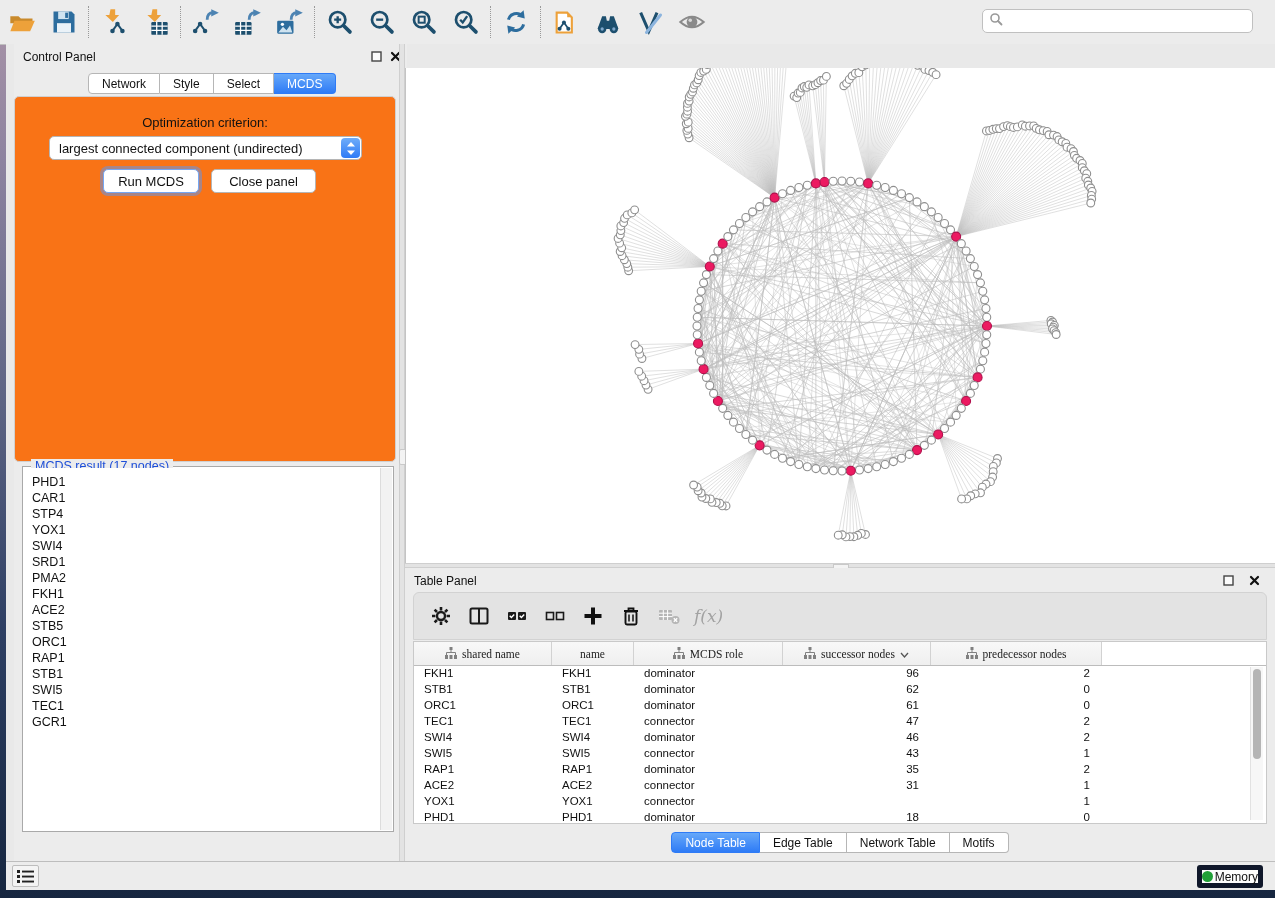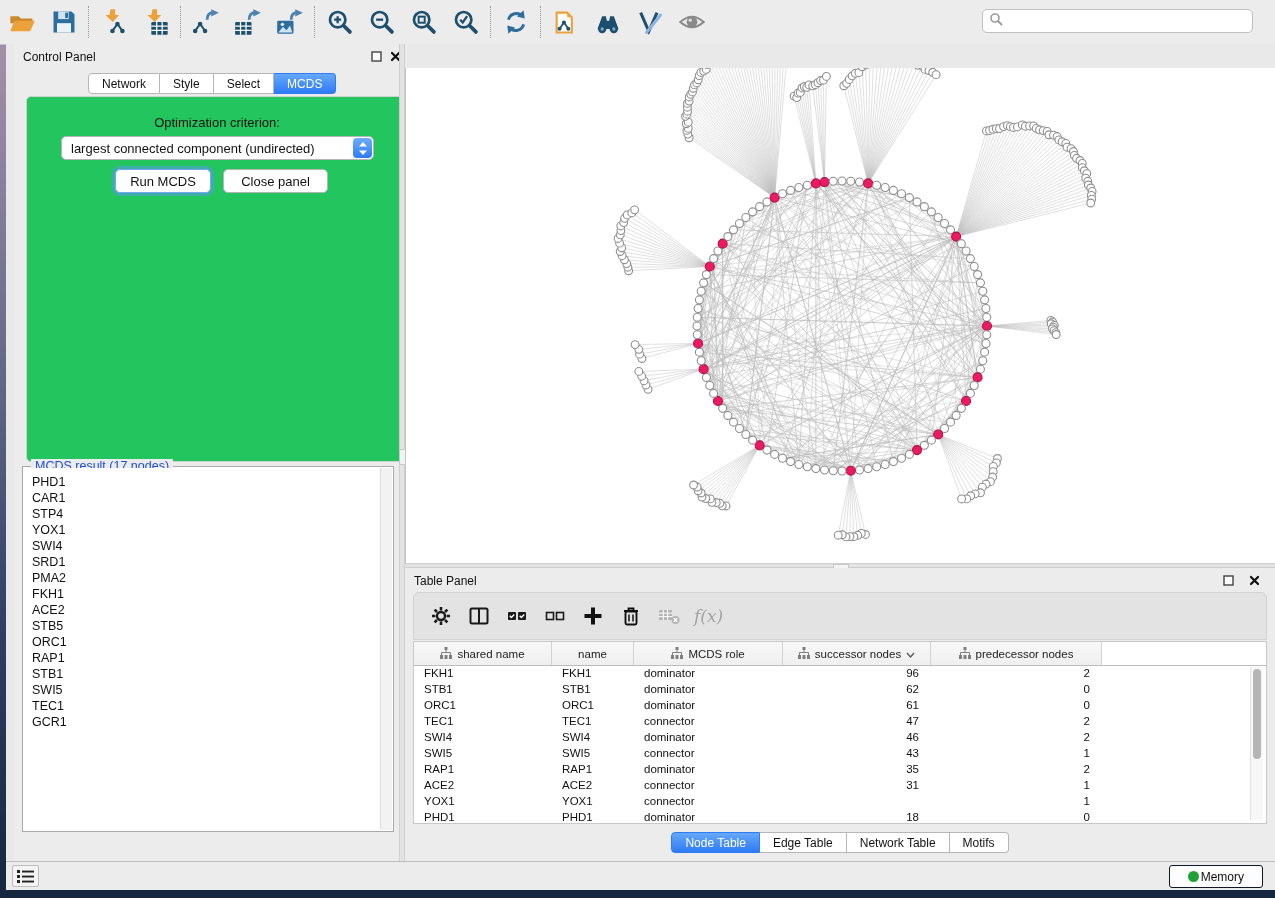--- a/index.html
+++ b/index.html
@@ -22,21 +22,21 @@
   
   #control-panel{position:absolute;left:0;top:0;width:393px;height:818px;background:#ececec;margin-left:8px;}
   .panel-hd{position:relative;height:24px;font-size:12px;color:#111;}
   .panel-hd .ttl{position:absolute;left:9px;top:6px;}
   .hd-ic{position:absolute;top:6px;width:13px;height:13px;display:flex;align-items:center;justify-content:center;}
   #cp-tabs{position:absolute;left:74px;top:29px;display:flex;}
   .seg{height:21px;box-sizing:border-box;border:1px solid #b6b6b6;border-left:none;background:#fff;color:#111;font-size:12px;display:flex;align-items:center;justify-content:center;padding:0 13px;}
   .seg:first-child{border-left:1px solid #b6b6b6;border-radius:4px 0 0 4px;}
   .seg:last-child{border-radius:0 4px 4px 0;}
   .seg.active{background:linear-gradient(#66a8f9,#2e7bf6);border-color:#2e7bf6;color:#fff;}
-  #cp-box{position:absolute;left:12px;top:52px;width:382px;height:366px;background:#22c55e;border:1px solid #d0d0d0;border-radius:5px;box-sizing:border-box;}
+  #cp-box{position:absolute;left:0;top:52px;width:382px;height:366px;background:#f97316;border:1px solid #d0d0d0;border-radius:5px;box-sizing:border-box;}
   #opt-label{position:absolute;left:0;right:0;top:18px;text-align:center;font-size:13px;color:#111;}
   #opt-select{position:absolute;left:34px;top:39px;width:313px;height:24px;background:#fff;border:1px solid #b5b5b5;border-radius:5px;box-sizing:border-box;display:flex;align-items:center;font-size:13px;color:#111;}
   #opt-select .val{flex:1;padding-left:9px;white-space:nowrap;overflow:hidden;}
   #opt-select .stepper{width:19px;height:20px;margin-right:1px;background:linear-gradient(#6fadf9,#2e7bf6);border-radius:4px;display:flex;align-items:center;justify-content:center;}
   .cp-btn{position:absolute;top:72px;height:24px;background:#fff;border:1px solid #b5b5b5;border-radius:5px;font-size:13px;color:#111;font-family:inherit;}
   #run-btn{left:88px;width:96px;border-color:#74a7f4;box-shadow:0 0 0 3px rgba(90,152,248,.5);}
   #closep-btn{left:196px;width:105px;}
   #result-group{position:absolute;left:8px;top:422px;width:370px;height:364px;border:1px solid #a9a9a9;background:#fff;}
   #result-title{position:absolute;left:8px;top:-8px;background:#ececec;padding:0 4px;font-size:12.5px;color:#1d4ed8;}
   #result-list{position:absolute;left:1px;right:1px;top:1px;bottom:1px;background:#fff;overflow:hidden;font-size:12.5px;color:#111;padding:6px 0 0 8px;box-sizing:border-box;line-height:16px;}
@@ -52,34 +52,34 @@
   .tl{position:absolute;top:5.5px;width:12px;height:12px;border-radius:50%;}
   #net-title{position:absolute;left:0;right:0;top:4px;text-align:center;font-size:12px;font-weight:700;color:#1a1a1a;}
   #net-canvas{position:absolute;left:0;right:0;top:24px;bottom:0;background:#fff;border-left:1px solid #c4c4c4;box-sizing:border-box;}
   
   #table-panel{position:absolute;left:399px;top:524px;right:0;bottom:28px;background:#ececec;}
   #tp-toolbar{position:absolute;left:8px;right:8px;top:24px;height:48px;background:#e3e3e3;border:1px solid #d2d2d2;border-radius:6px 6px 0 0;display:flex;align-items:center;padding-left:14px;box-sizing:border-box;}
   .tt-icon{width:26px;height:26px;margin-right:12px;display:flex;align-items:center;justify-content:center;}
   .tt-fx{font-family:"DejaVu Serif","Liberation Serif",serif;font-style:italic;font-size:17px;color:#a2a2a2;}
   #node-table{position:absolute;left:8px;right:8px;top:73px;height:183px;background:#fff;border:1px solid #c9c9c9;box-sizing:border-box;}
   #nt-header{position:absolute;left:0;top:0;right:0;height:23px;background:linear-gradient(#f8f8f8,#efefef);border-bottom:1px solid #bcbcbc;display:flex;font-size:11.5px;color:#222;}
-  .nt-hcell{display:flex;align-items:center;justify-content:center;gap:5px;border-right:1px solid #d2d2d2;box-sizing:border-box;height:100%;}
+  .nt-hcell{display:flex;align-items:center;justify-content:center;gap:5px;border-right:1px solid #d2d2d2;box-sizing:border-box;height:100%;font-family:Liberation Serif, serif;}
   .nt-hcell:last-child{border-right:none;}
   #nt-rows{position:absolute;left:0;top:23px;right:0;bottom:0;overflow:hidden;font-size:11.5px;color:#111;}
   .nt-row{display:flex;height:16px;line-height:16px;}
   .nt-cell{box-sizing:border-box;white-space:nowrap;overflow:hidden;}
   .al{padding-left:10px;text-align:left;}
   .ar{padding-right:12px;text-align:right;}
   #nt-vscroll{position:absolute;right:3px;top:25px;width:12px;height:153px;background:#f7f7f7;border-left:1px solid #e2e2e2;}
   #nt-vscroll .thumb{position:absolute;left:2px;top:2px;width:8px;height:90px;background:#b5b5b5;border-radius:4px;}
   #tp-tabs{position:absolute;left:0;right:0;top:264px;display:flex;justify-content:center;}
   
   #status-bar{position:absolute;left:0;right:0;bottom:0;height:28px;background:#ececec;border-top:1px solid #bdbdbd;}
   #sb-list{position:absolute;left:6px;top:3px;width:27px;height:22px;background:#f4f4f4;border:1px solid #bdbdbd;border-radius:2px;display:flex;align-items:center;justify-content:center;padding:0;}
-  #memory-btn{position:absolute;right:12px;top:3px;height:23px;background:#fdfdfd;border:1px solid #0f172a;border-radius:3px;font:12px "Liberation Sans","DejaVu Sans",sans-serif;color:#111;display:flex;align-items:center;gap:2px;padding:0 18px;}
+  #memory-btn{position:absolute;right:12px;top:3px;height:23px;background:#fdfdfd;border:5px solid #0f172a;border-radius:3px;font:12px "Liberation Sans","DejaVu Sans",sans-serif;color:#111;display:flex;align-items:center;gap:2px;padding:0 0;}
   #memory-btn .dot{width:11px;height:11px;border-radius:50%;background:#21a038;}
   button{cursor:default;}
 </style>
 </head>
 <body>
 
 <div id="screen">
 
   <header id="toolbar">
     <div id="tb-icons">

